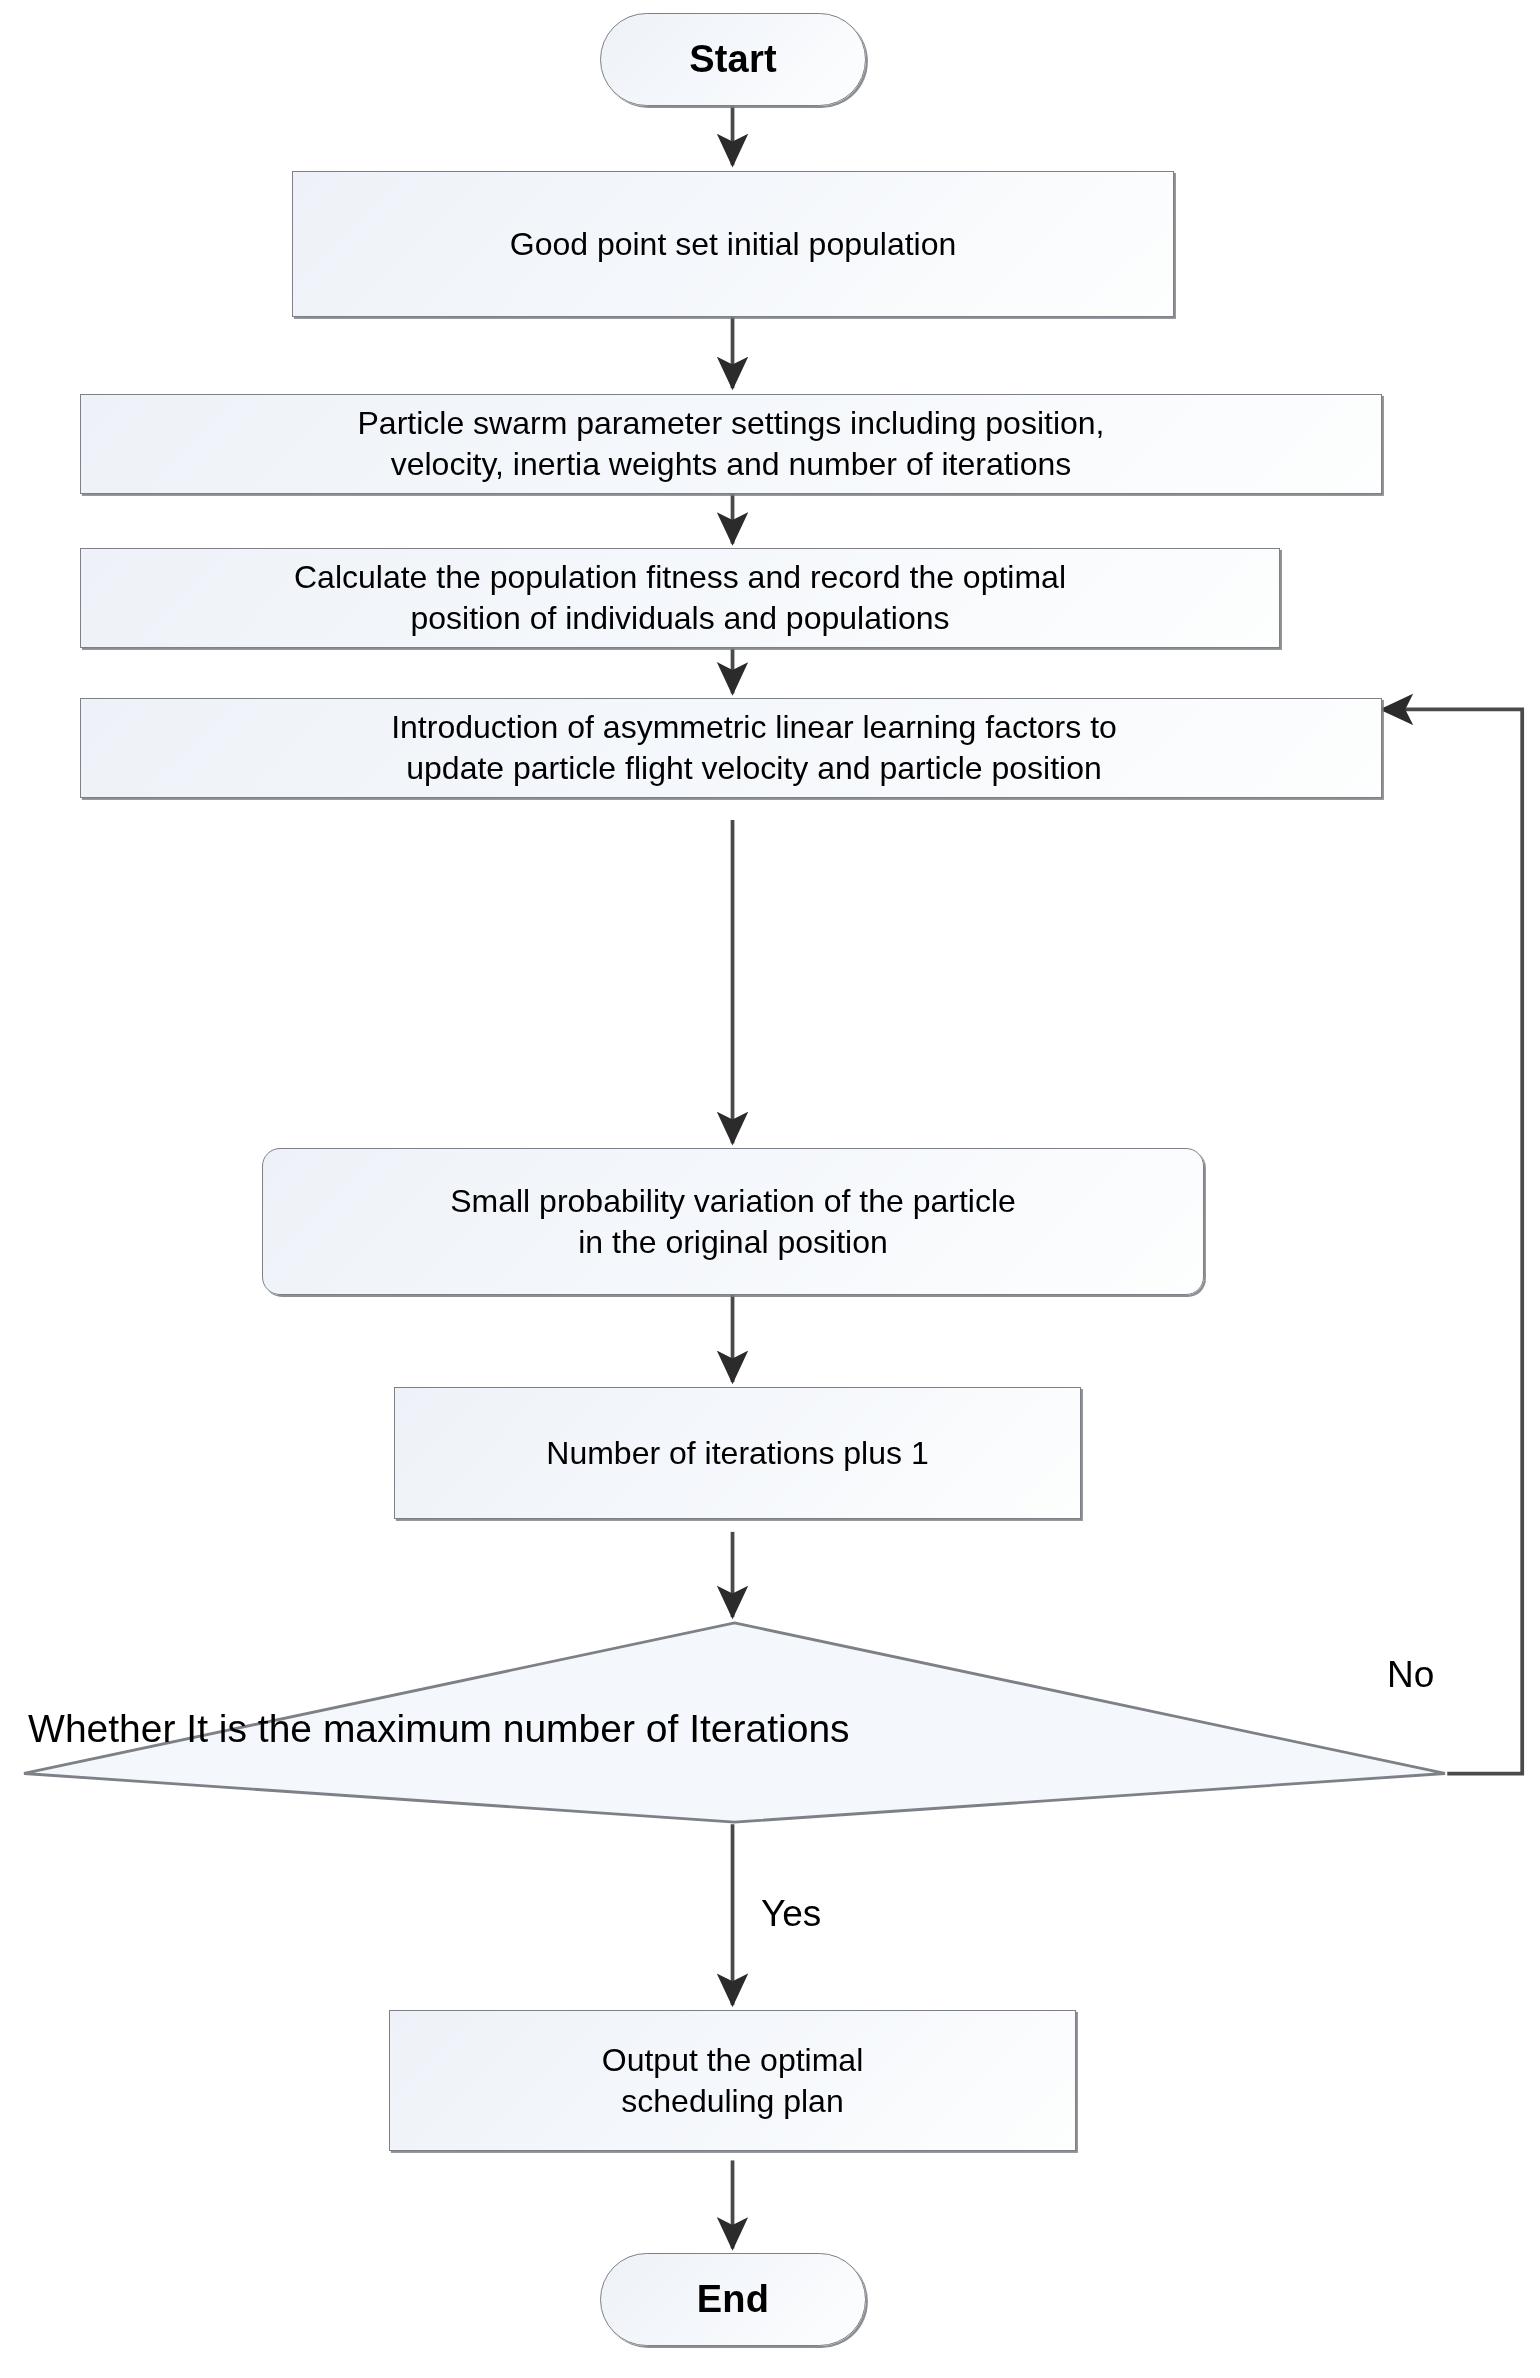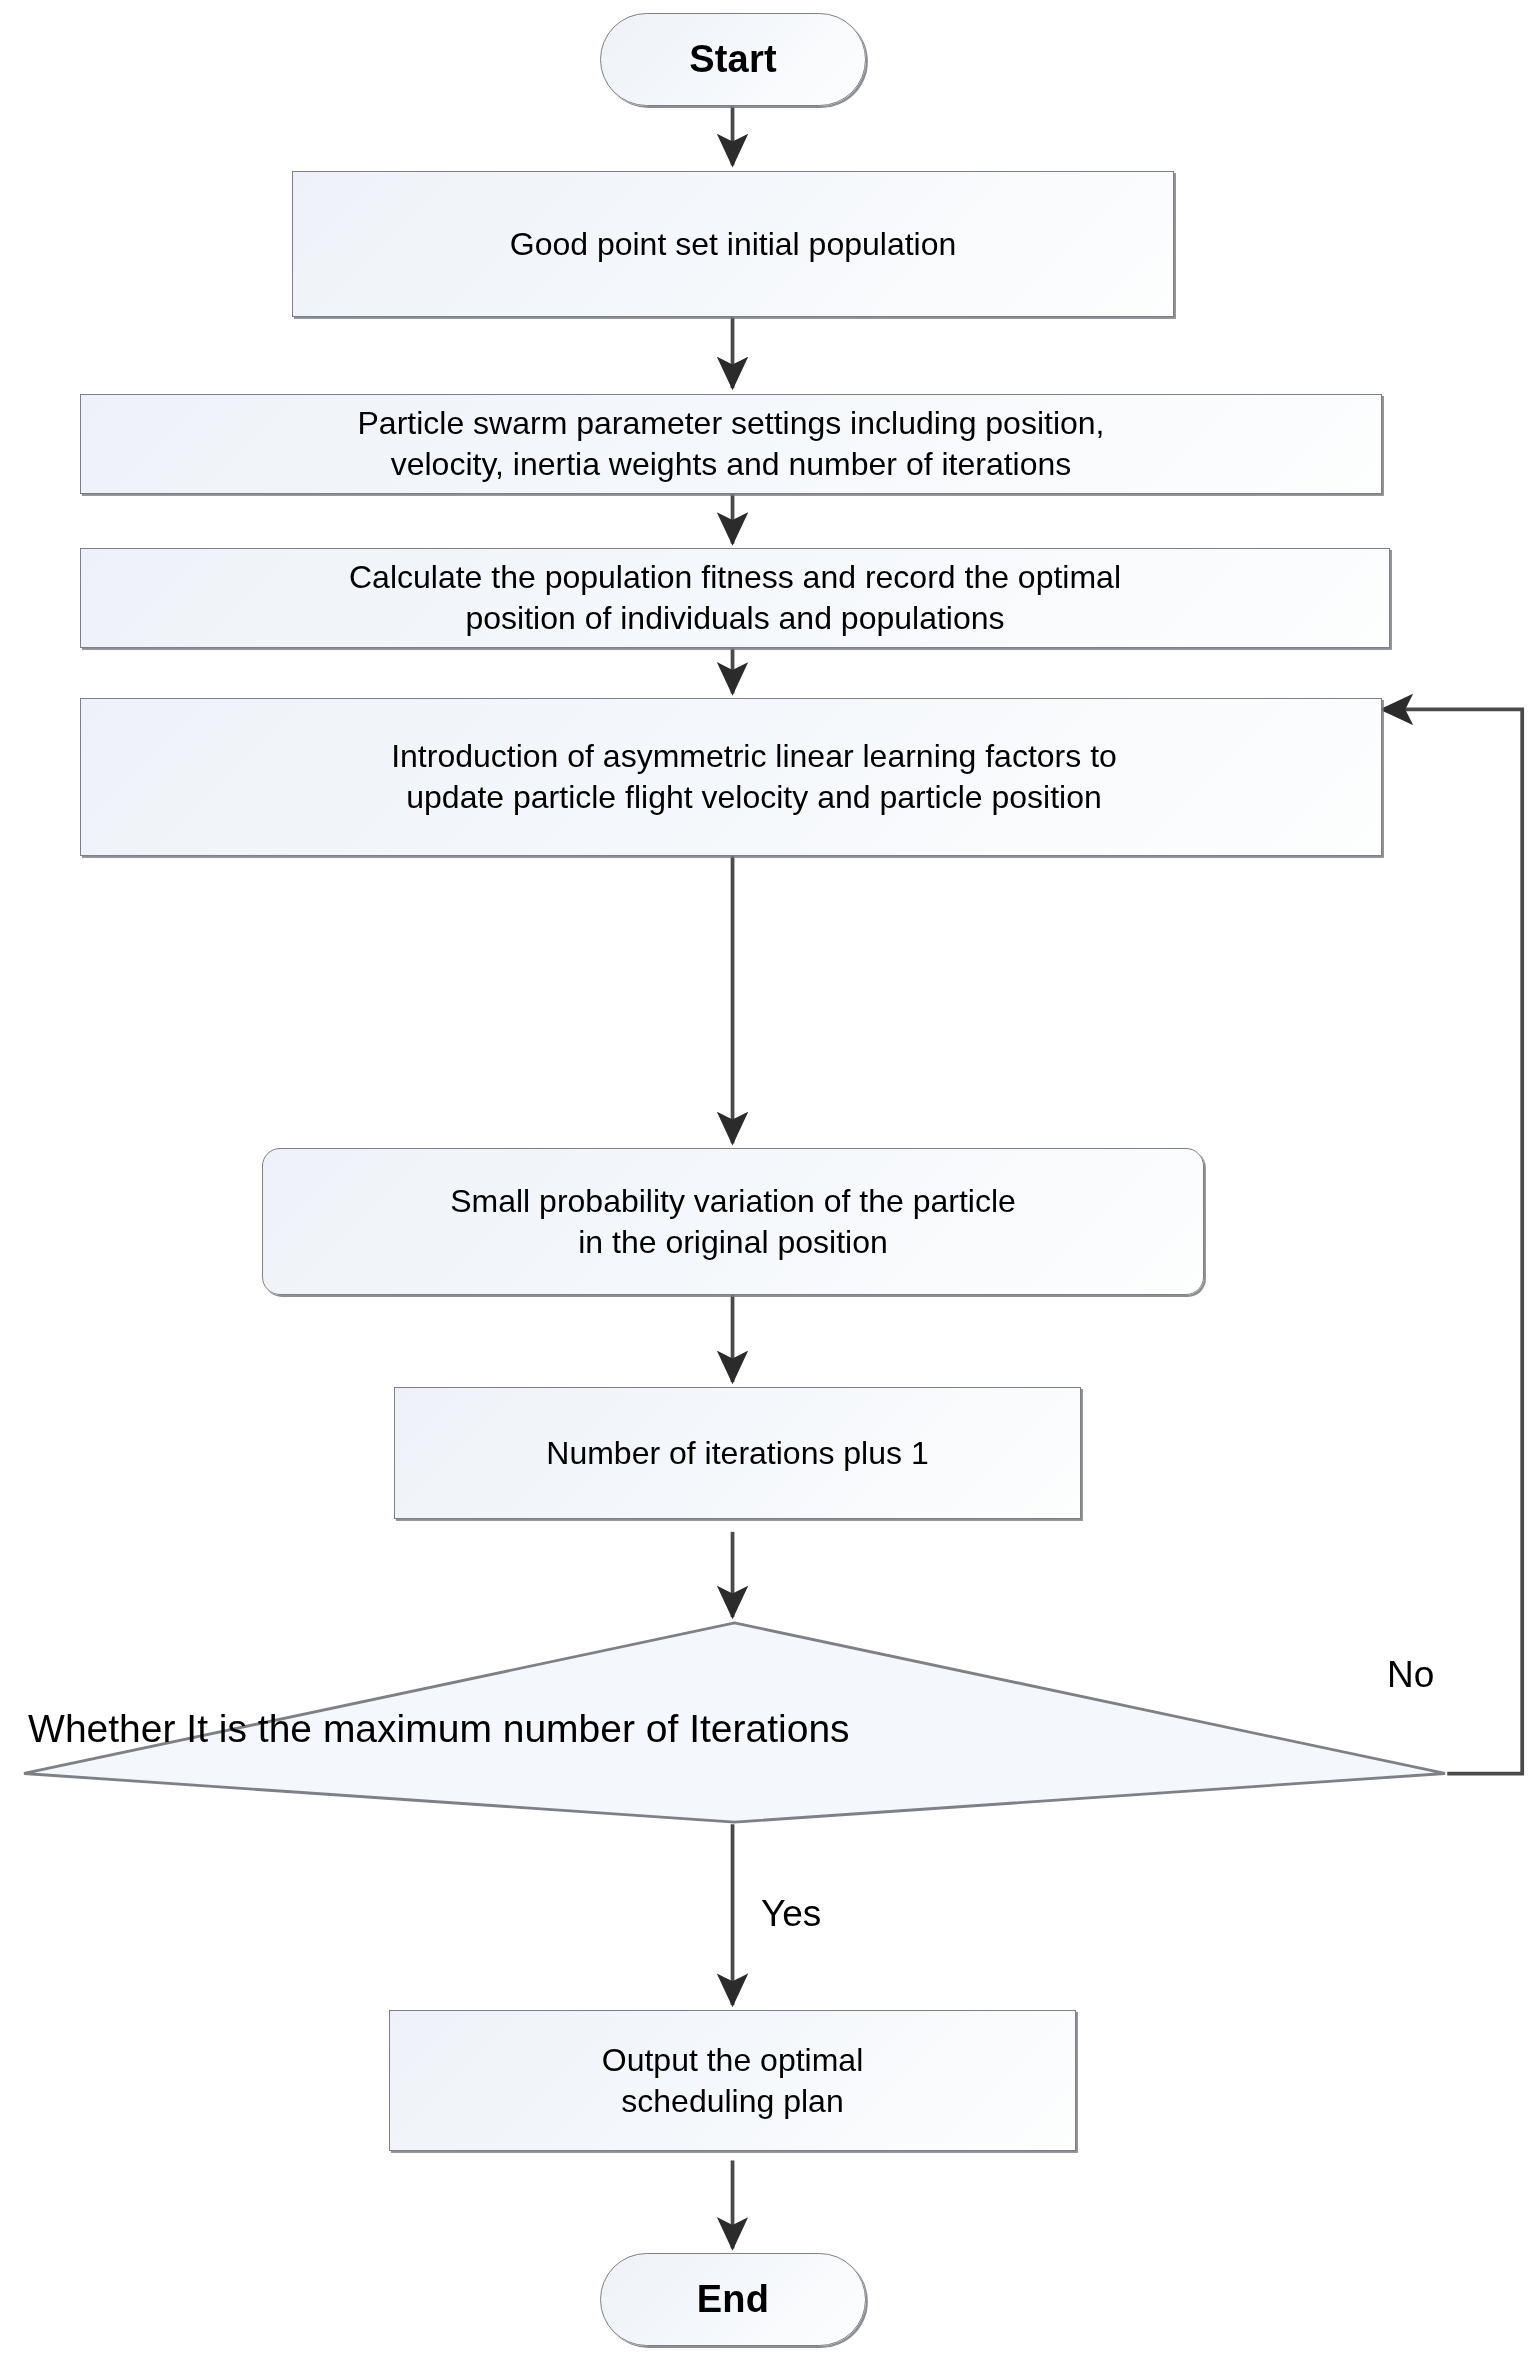--- a/index.html
+++ b/index.html
@@ -122,26 +122,26 @@
 
   <div class="node process" style="left:292px; top:171px; width:882px; height:146px;">
     <span class="label">Good point set initial population</span>
   </div>
 
   <div class="node process" style="left:80px; top:394px; width:1302px; height:100px;">
     <span class="label">Particle swarm parameter settings including position,
 velocity, inertia weights and number of iterations</span>
   </div>
 
-  <div class="node process" style="left:80px; top:548px; width:1310px; height:100px;">
+  <div class="node process" style="left:80px; top:548px; width:1200px; height:100px;">
     <span class="label">Calculate the population fitness and record the optimal
 position of individuals and populations</span>
   </div>
 
-  <div class="node process" style="left:80px; top:698px; width:1302px; height:158px;padding-left:46px;">
+  <div class="node process" style="left:80px; top:698px; width:1302px; height:100px;padding-left:46px;">
     <span class="label">Introduction of asymmetric linear learning factors to
 update particle flight velocity and particle position</span>
   </div>
 
   <div class="node process" style="left:262px; top:1148px; width:942px; height:147px;border-radius:18px;">
     <span class="label">Small probability variation of the particle
 in the original position</span>
   </div>
 
   <div class="node process" style="left:394px; top:1387px; width:687px; height:132px;text-align:center;">

